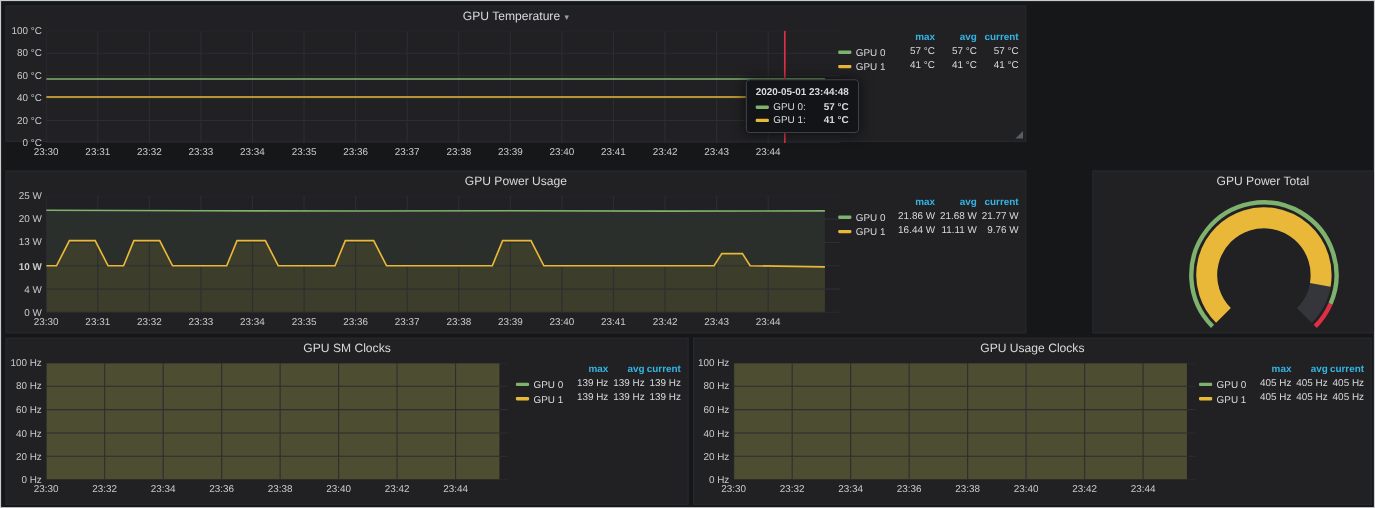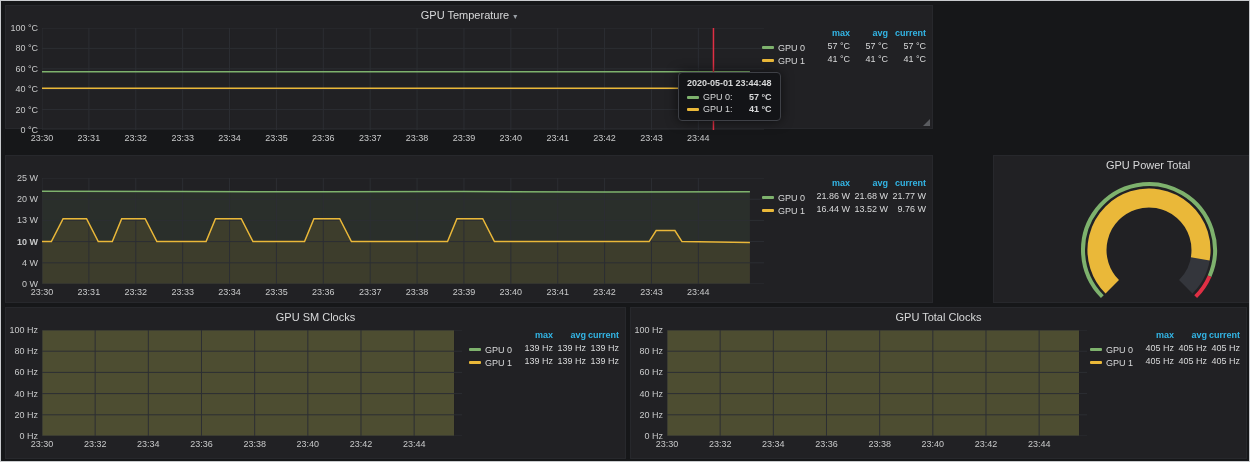--- a/index.html
+++ b/index.html
@@ -128,20 +128,23 @@
       <span class="tick xtick" style="left: 439.948px; top: 127px;">23:39</span>
       <span class="tick xtick" style="left: 486.831px; top: 127px;">23:40</span>
       <span class="tick xtick" style="left: 533.714px; top: 127px;">23:41</span>
       <span class="tick xtick" style="left: 580.597px; top: 127px;">23:42</span>
       <span class="tick xtick" style="left: 627.481px; top: 127px;">23:43</span>
       <span class="tick xtick" style="left: 674.364px; top: 127px;">23:44</span>
     </div>
 
 
   <div class="panel" style="left:4px;top:154px;width:928px;height:148px">
+    <div class="panel-title">
+      <span>GPU Power Usage</span>
+    </div>
     <div class="chart" style="left:36px;top:22px;width:722px;height:106px"><svg width="722" height="106">
           <clipPath id="clip-power">
             <rect x="0" y="0" width="722" height="106"></rect>
           </clipPath>
           <g clip-path="url(#clip-power)">
             <path d="M 0 106 L 0 13.144000000000005 L 140.64935064935065 13.567999999999998 L 281.2987012987013 13.780000000000001 L 421.94805194805195 13.567999999999998 L 562.5974025974026 13.992000000000004 L 707.9350649350649 13.6952 L 707.9350649350649 106 Z" fill="#7eb26d" fill-opacity="0.1"></path>
             <path d="M 0 106 L 0 63.599999999999994 L 9.376623376623376 63.599999999999994 L 21.097402597402596 40.70400000000001 L 44.538961038961034 40.70400000000001 L 56.259740259740255 63.599999999999994 L 70.32467532467533 63.599999999999994 L 79.7012987012987 40.70400000000001 L 103.14285714285715 40.70400000000001 L 114.86363636363636 63.599999999999994 L 164.0909090909091 63.599999999999994 L 173.46753246753246 40.70400000000001 L 199.25324675324677 40.70400000000001 L 210.97402597402598 63.599999999999994 L 262.5454545454545 63.599999999999994 L 271.9220779220779 40.70400000000001 L 297.7077922077922 40.70400000000001 L 309.4285714285714 63.599999999999994 L 405.538961038961 63.599999999999994 L 414.9155844155844 40.70400000000001 L 440.7012987012987 40.70400000000001 L 452.42207792207796 63.599999999999994 L 607.1363636363636 63.599999999999994 L 614.1688311688312 52.576 L 632.922077922078 52.576 L 639.9545454545455 63.599999999999994 L 707.9350649350649 64.61760000000001 L 707.9350649350649 106 Z" fill="#eab839" fill-opacity="0.1"></path>
             <line x1="0" y1="106" x2="722" y2="106" stroke="#2c2e33" stroke-width="1"></line>
             <line x1="0" y1="84.8" x2="722" y2="84.8" stroke="#2c2e33" stroke-width="1"></line>
             <line x1="0" y1="63.599999999999994" x2="722" y2="63.599999999999994" stroke="#2c2e33" stroke-width="1"></line>
@@ -182,21 +185,21 @@
           <span class="lval">21.86 W</span>
           <span class="lval">21.68 W</span>
           <span class="lval">21.77 W</span>
         </div>
         <div class="lrow">
           <span class="lname">
             <i class="lkey" style="background: rgb(234, 184, 57);"></i>
             <span>GPU 1</span>
           </span>
           <span class="lval">16.44 W</span>
-          <span class="lval">13.52 W</span>
+          <span class="lval">11.11 W</span>
           <span class="lval">9.76 W</span>
         </div>
       </div>
   <span class="tick ytick" style="left: -6px; top: 123px;">0 W</span>
       <span class="tick ytick" style="left: -6px; top: 101.8px;">4 W</span>
       <span class="tick ytick" style="left: -6px; top: 80.6px; font-weight: bold;">10 W</span>
       <span class="tick ytick" style="left: -6px; top: 59.4px;">13 W</span>
       <span class="tick ytick" style="left: -6px; top: 38.2px;">20 W</span>
       <span class="tick ytick" style="left: -6px; top: 17px;">25 W</span>
       <span class="tick xtick" style="left: 18px; top: 131px;">23:30</span>
@@ -294,21 +297,21 @@
       <span class="tick xtick" style="left: 124.329px; top: 131px;">23:34</span>
       <span class="tick xtick" style="left: 177.494px; top: 131px;">23:36</span>
       <span class="tick xtick" style="left: 230.658px; top: 131px;">23:38</span>
       <span class="tick xtick" style="left: 283.823px; top: 131px;">23:40</span>
       <span class="tick xtick" style="left: 336.987px; top: 131px;">23:42</span>
       <span class="tick xtick" style="left: 390.152px; top: 131px;">23:44</span>
     </div>
 
   <div class="panel" style="left:629px;top:306px;width:617px;height:152px">
     <div class="panel-title">
-      <span>GPU Total Clocks</span>
+      <span>GPU Usage Clocks</span>
     </div>
     <div class="chart" style="left:36px;top:22px;width:420px;height:106px"><svg width="420" height="106">
           <clipPath id="clip-mem_clocks">
             <rect x="0" y="0" width="420" height="106"></rect>
           </clipPath>
           <g clip-path="url(#clip-mem_clocks)">
             <path d="M 0 106 L 0 -323.29999999999995 L 412.0253164556962 -323.29999999999995 L 412.0253164556962 106 Z" fill="#7eb26d" fill-opacity="0.16"></path>
             <path d="M 0 106 L 0 -323.29999999999995 L 412.0253164556962 -323.29999999999995 L 412.0253164556962 106 Z" fill="#eab839" fill-opacity="0.16"></path>
             <line x1="0" y1="106" x2="420" y2="106" stroke="#2c2e33" stroke-width="1"></line>
             <line x1="0" y1="84.8" x2="420" y2="84.8" stroke="#2c2e33" stroke-width="1"></line>

